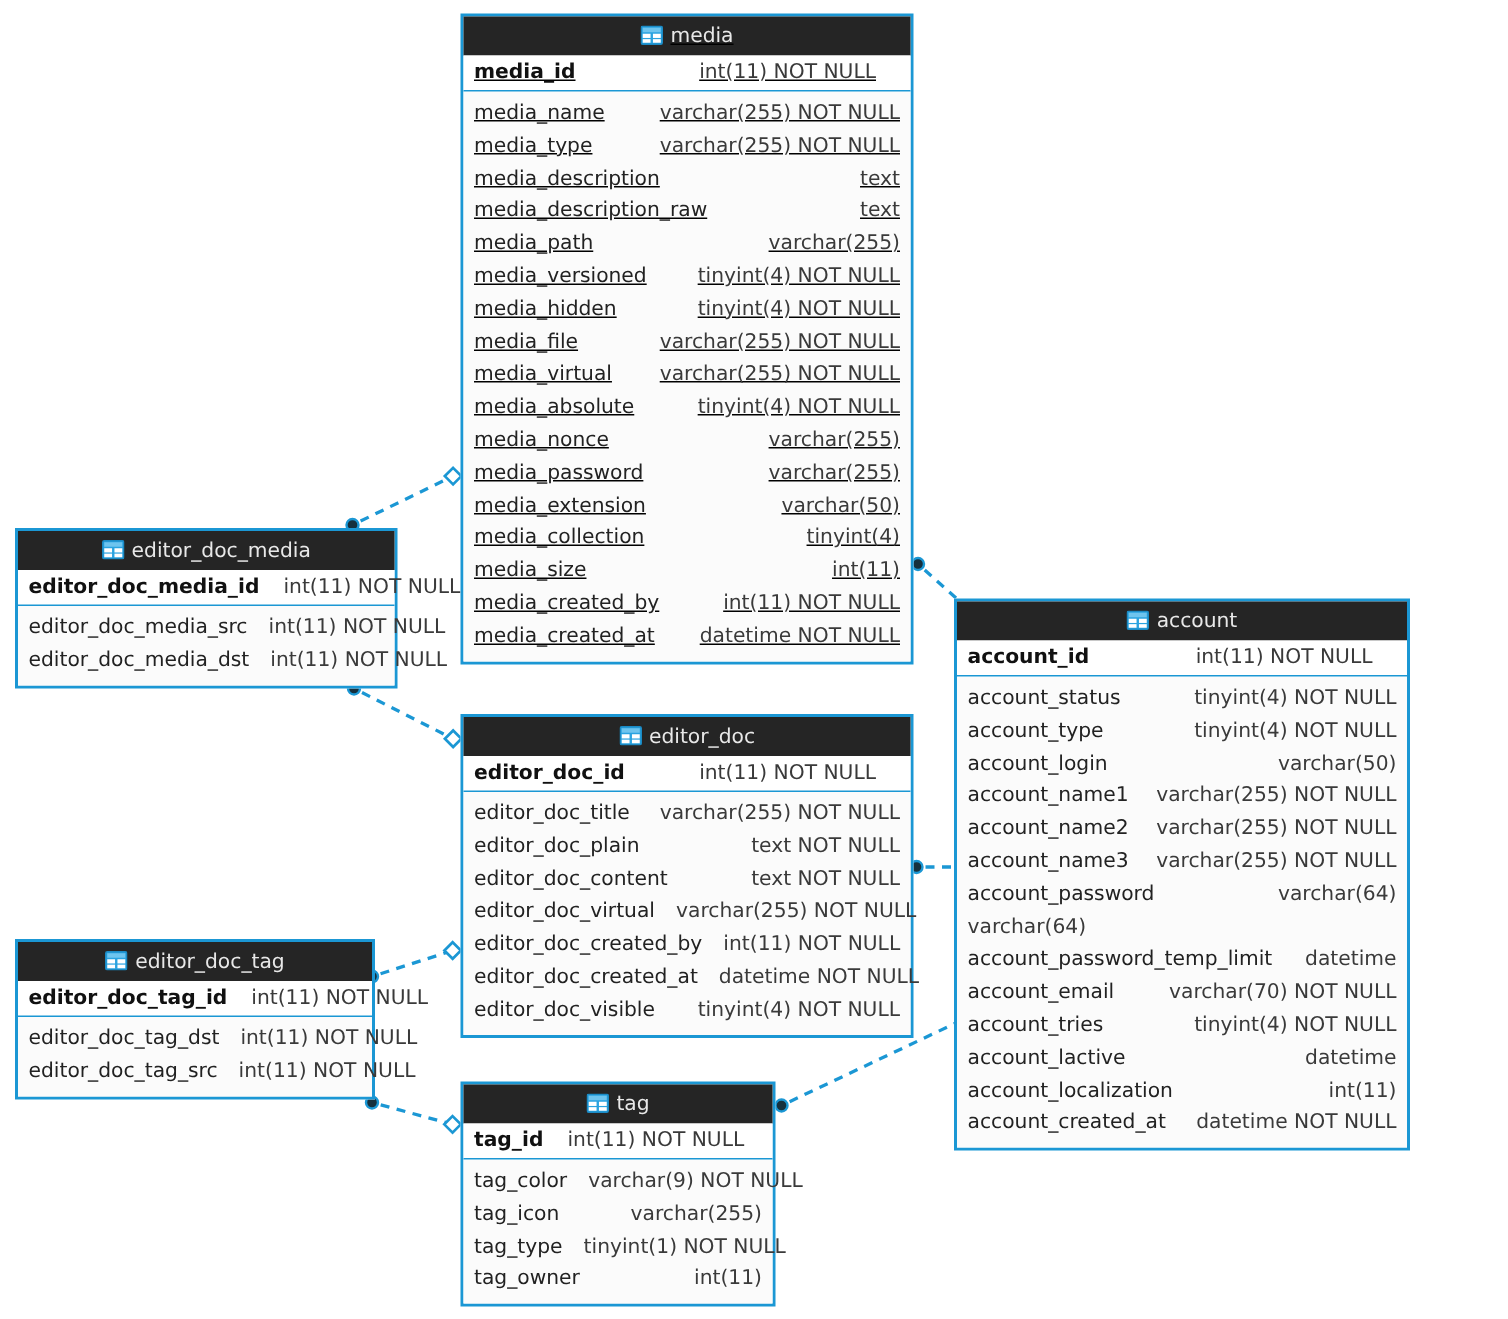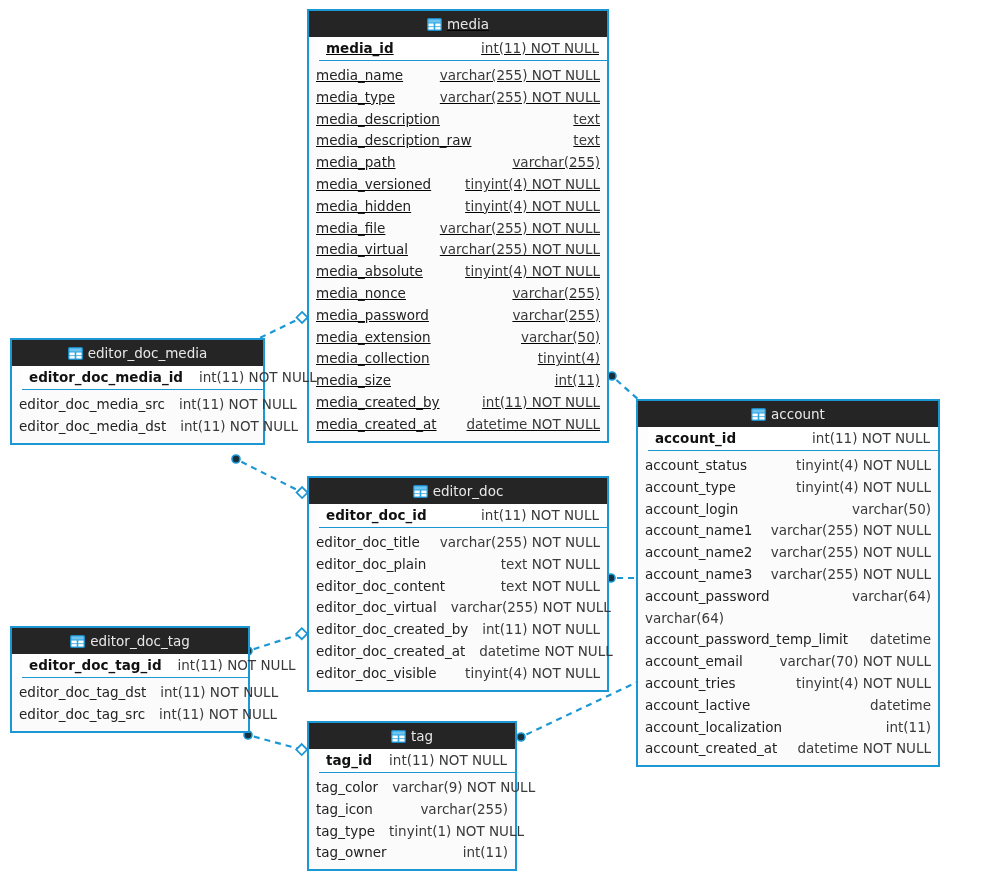--- a/index.html
+++ b/index.html
@@ -45,27 +45,26 @@
   }
   .tbl-icon {
     display: inline-block;
     vertical-align: -2px;
     margin-right: 5px;
   }
   .entity-pk {
     position: relative;
     border-bottom: 1px solid #1b97d4;
     background: #ffffff;
-    padding: 3px 8px 4px 7px;
+    padding: 3px 23px 4px 7px;
     display: flex;
     justify-content: space-between;
     align-items: flex-start;
     font-size: 13.5px;
     white-space: nowrap;
-    margin-left: 10px;
   }
   .entity-pk .col-name {
     font-weight: bold;
     color: #111111;
     margin-right: 16px;
   }
   .entity-pk .col-type {
     color: #3a3a3a;
     font-weight: normal;
   }
@@ -85,21 +84,21 @@
   .attr-row .col-name {
     margin-right: 14px;
   }
   .attr-row .col-type {
     color: #3a3a3a;
   }
   
   #ent-media           { left: 307px;  top: 9px;   width: 302px; text-decoration: underline; }
   #ent-account         { left: 636px;  top: 399px; width: 304px; }
   #ent-editor_doc      { left: 307px;  top: 476px; width: 302px; }
-  #ent-editor_doc_media{ left: 10px;   top: 338px; width: 255px; }
+  #ent-editor_doc_media{ left: 10px;   top: 352px; width: 255px; }
   #ent-editor_doc_tag  { left: 10px;   top: 626px; width: 240px; }
   #ent-tag             { left: 307px;  top: 721px; width: 210px; }
 </style>
 </head>
 <body>
 
 <div id="canvas">
 
   <svg id="links" viewBox="0 0 1005 879" width="1005" height="879">
       <g>

